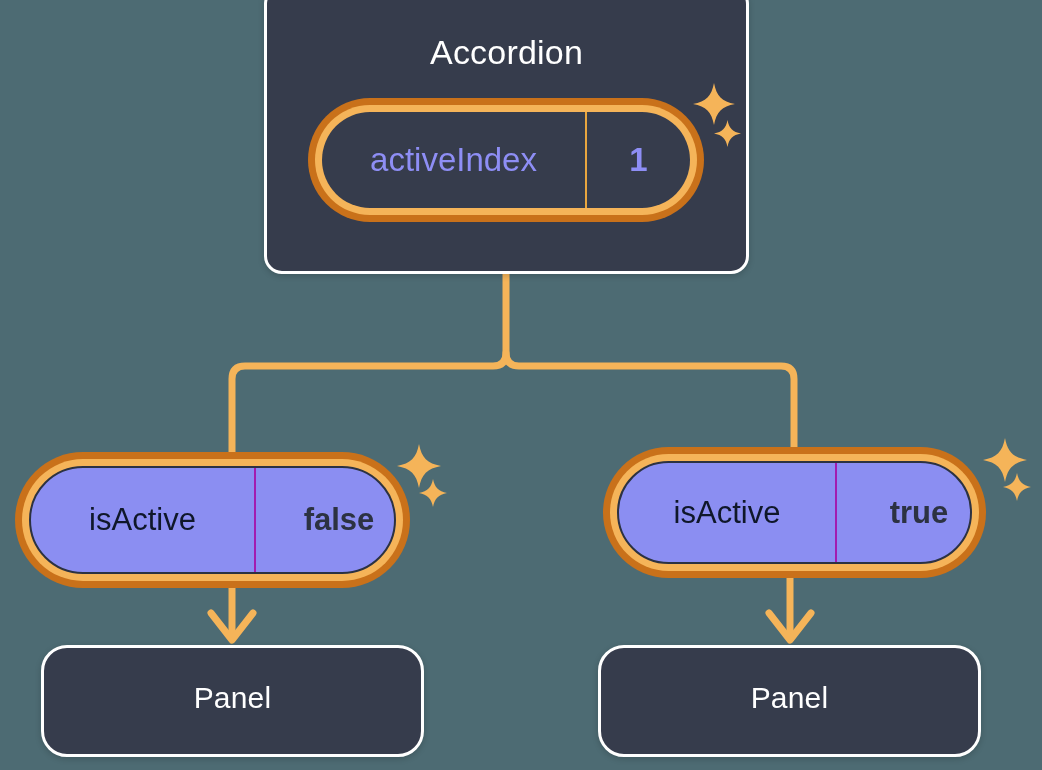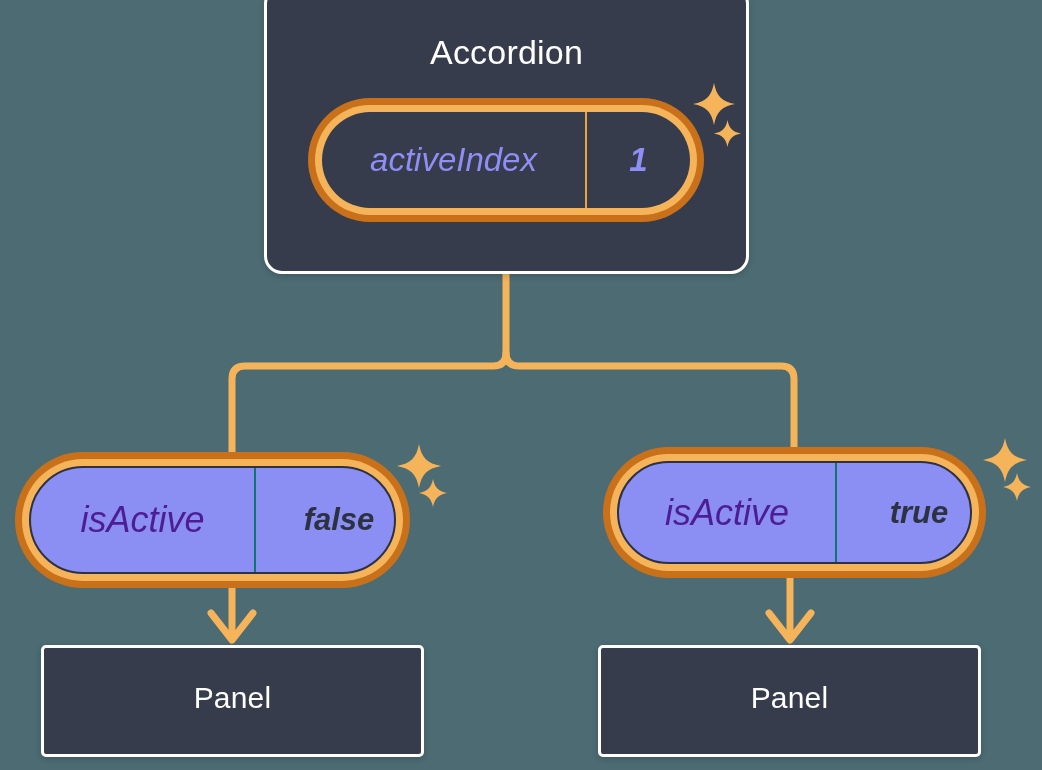--- a/index.html
+++ b/index.html
@@ -63,21 +63,21 @@
   }
   #accordion-card .card-title {
     top: 44px;
     font-size: 34px;
   }
 
   .panel-card {
     width: 383px;
     height: 112px;
     top: 645px;
-    border-radius: 5px;
+    border-radius: 26px;
   }
   #panel-left  { left: 41px; }
   #panel-right { left: 598px; }
   .panel-card .card-title {
     top: 33px;
     font-size: 30px;
   }
 
   
   .pill-wrap {
@@ -106,21 +106,20 @@
     align-items: stretch;
     overflow: hidden;
     box-sizing: border-box;
   }
   .pill-key, .pill-val {
     display: flex;
     align-items: center;
     justify-content: center;
     box-sizing: border-box;
     white-space: nowrap;
-    font-style: italic;
   }
 
   
   #pill-active-index {
     left: 308px;
     top: 98px;
     width: 396px;
     height: 124px;
   }
   #pill-active-index .pill-inner {
@@ -139,23 +138,23 @@
     font-size: 33px;
     font-weight: 700;
   }
 
   
   .pill-purple .pill-inner {
     background: #8b8ef2;
     border: 2px solid #2c3242;
   }
   .pill-purple .pill-key {
-    color: #4c1d95;
-    font-size: 36px;
-    border-right: 2px solid #0f766e;
+    color: #0f172a;
+    font-size: 31px;
+    border-right: 2px solid #a21caf;
   }
   .pill-purple .pill-val {
     color: #2c3242;
     font-size: 31px;
     font-weight: 700;
   }
 
   #pill-is-active-false {
     left: 15px;
     top: 452px;

